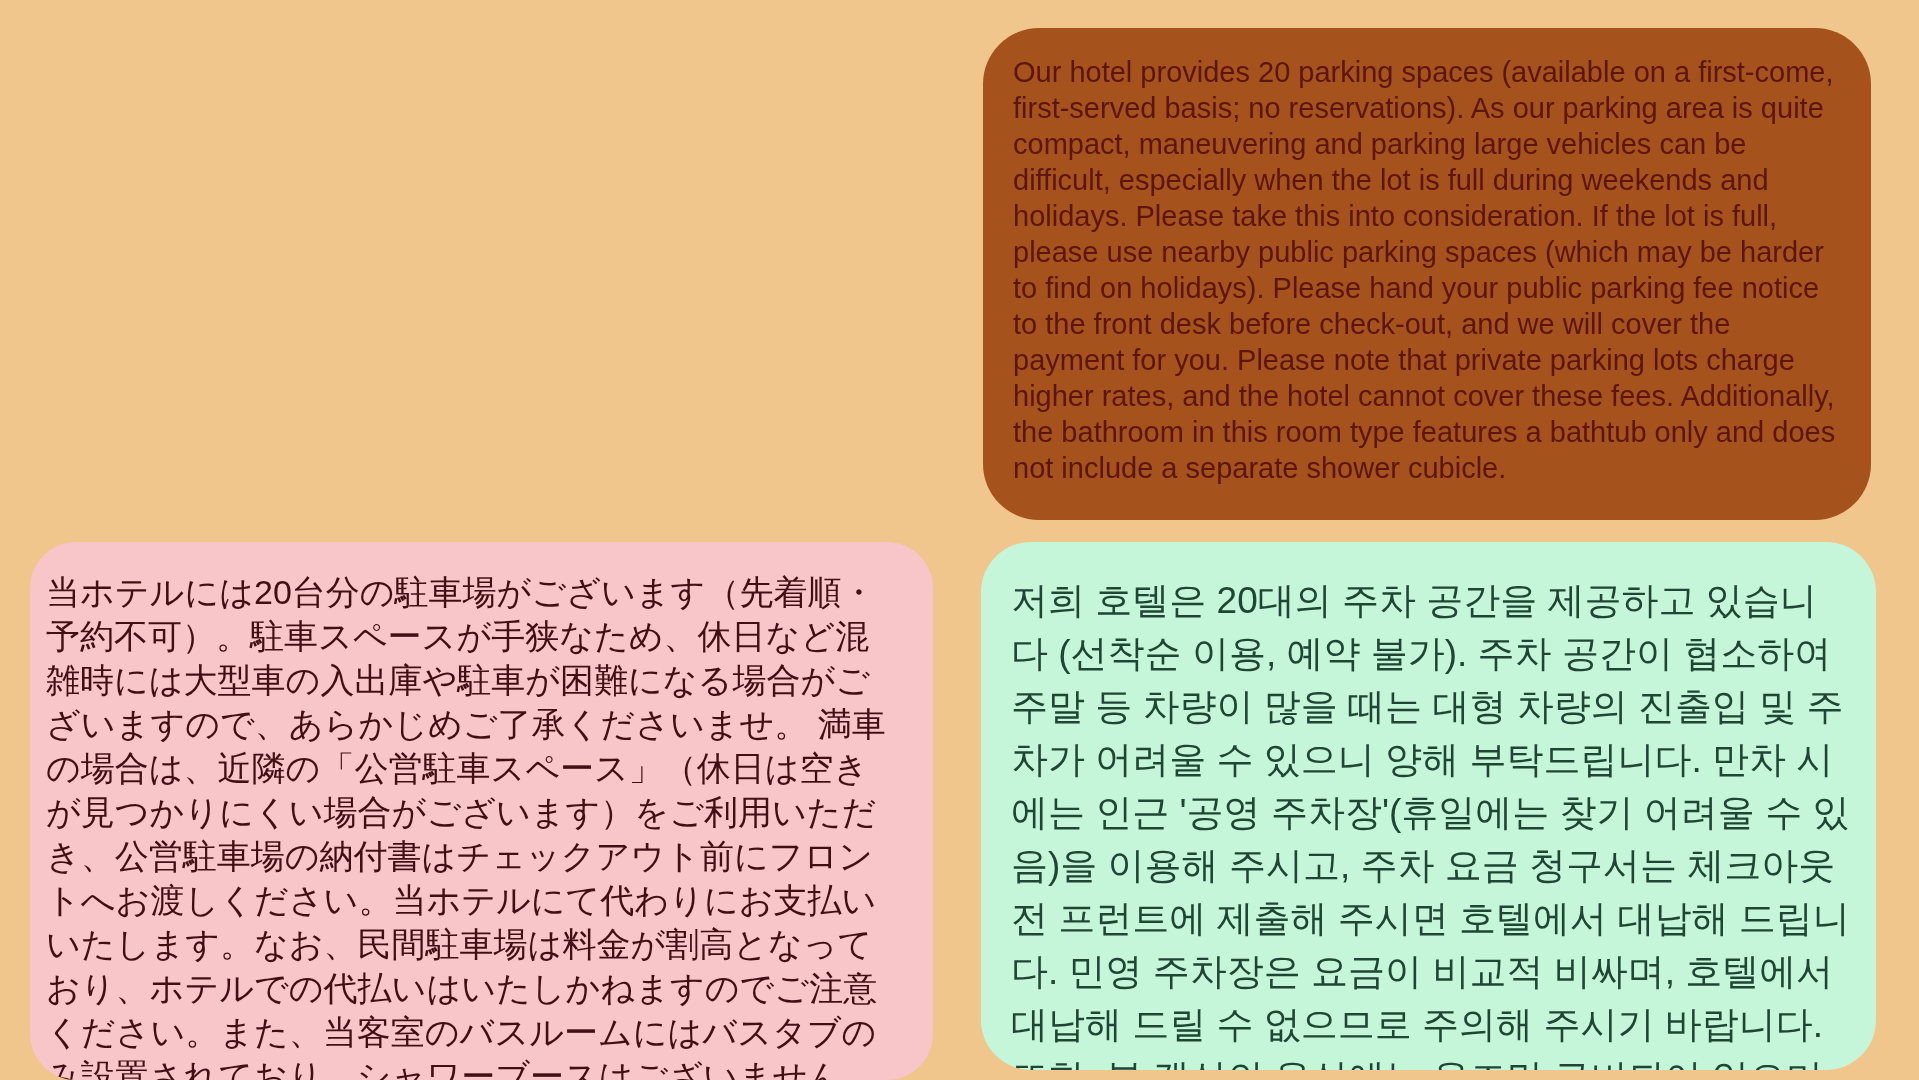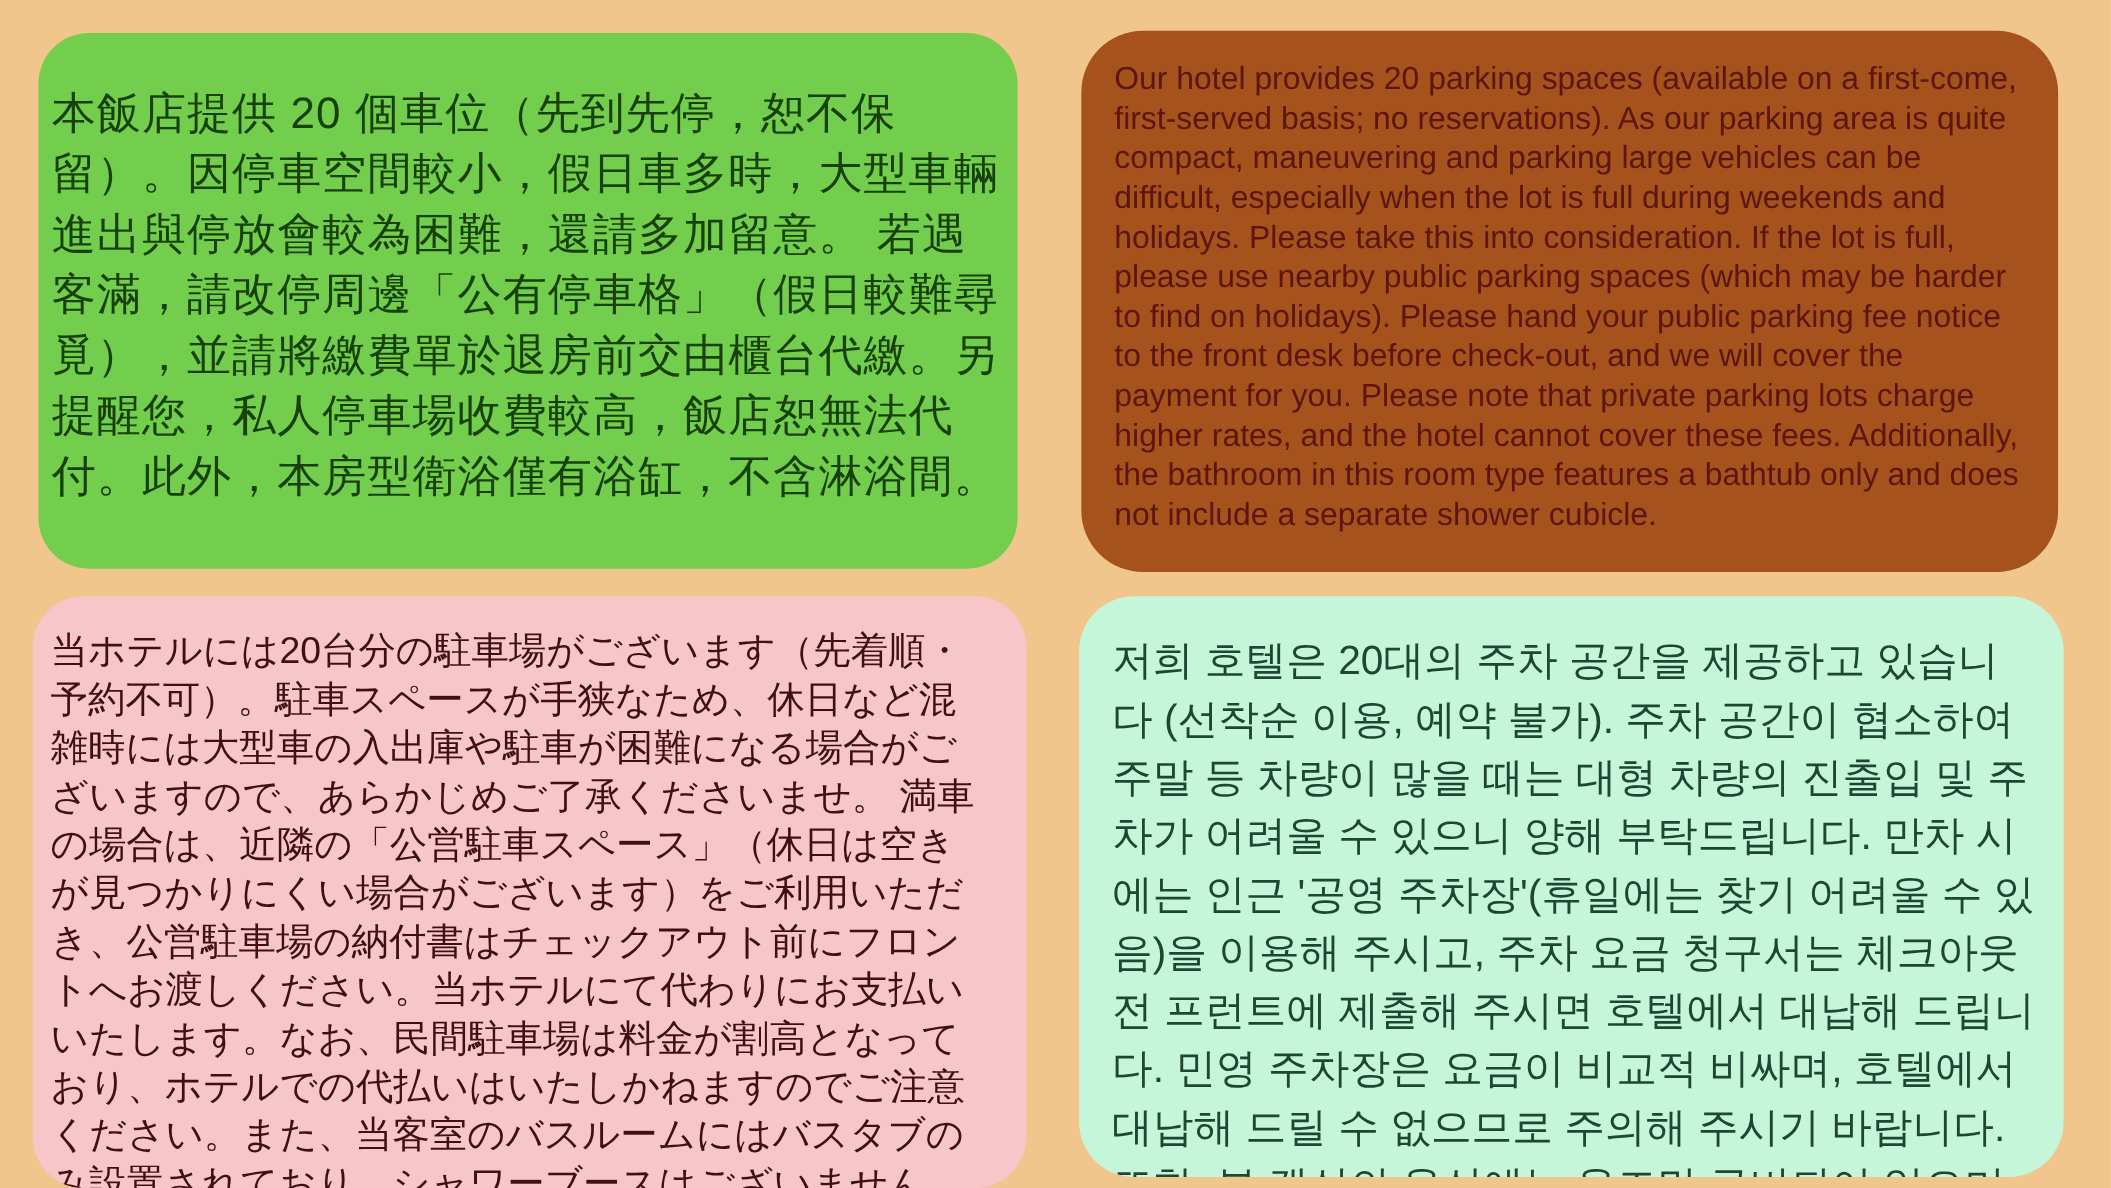--- a/index.html
+++ b/index.html
@@ -71,23 +71,20 @@
   .notice--ko p {
     font-size: 37px;
     line-height: 53px;
   }
 </style>
 </head>
 <body>
 
 <div class="canvas" style="background-color: rgb(240, 198, 140);">
 
-  <section class="notice notice--zh" style="background-color: rgb(115, 206, 77); color: rgb(23, 64, 10);">
-    <p lang="zh-Hant">本飯店提供 20 個車位（先到先停，恕不保留）。因停車空間較小，假日車多時，大型車輛進出與停放會較為困難，還請多加留意。 若遇客滿，請改停周邊「公有停車格」（假日較難尋覓），並請將繳費單於退房前交由櫃台代繳。另提醒您，私人停車場收費較高，飯店恕無法代付。此外，本房型衛浴僅有浴缸，不含淋浴間。</p>
-  </section>
 
   <section class="notice notice--en" style="background-color: rgb(165, 82, 28); color: rgb(92, 21, 15);">
     <p lang="en">Our hotel provides 20 parking spaces (available on a first-come, first-served basis; no reservations). As our parking area is quite compact, maneuvering and parking large vehicles can be difficult, especially when the lot is full during weekends and holidays. Please take this into consideration. If the lot is full, please use nearby public parking spaces (which may be harder to find on holidays). Please hand your public parking fee notice to the front desk before check-out, and we will cover the payment for you. Please note that private parking lots charge higher rates, and the hotel cannot cover these fees. Additionally, the bathroom in this room type features a bathtub only and does not include a separate shower cubicle.</p>
   </section>
 
   <section class="notice notice--ja" style="background-color: rgb(248, 197, 201); color: rgb(64, 14, 19);">
     <p lang="ja">当ホテルには20台分の駐車場がございます（先着順・予約不可）。駐車スペースが手狭なため、休日など混雑時には大型車の入出庫や駐車が困難になる場合がございますので、あらかじめご了承くださいませ。 満車の場合は、近隣の「公営駐車スペース」（休日は空きが見つかりにくい場合がございます）をご利用いただき、公営駐車場の納付書はチェックアウト前にフロントへお渡しください。当ホテルにて代わりにお支払いいたします。なお、民間駐車場は料金が割高となっており、ホテルでの代払いはいたしかねますのでご注意ください。また、当客室のバスルームにはバスタブのみ設置されており、シャワーブースはございません。</p>
   </section>
 
   <section class="notice notice--ko" style="background-color: rgb(198, 246, 217); color: rgb(31, 69, 52);">

